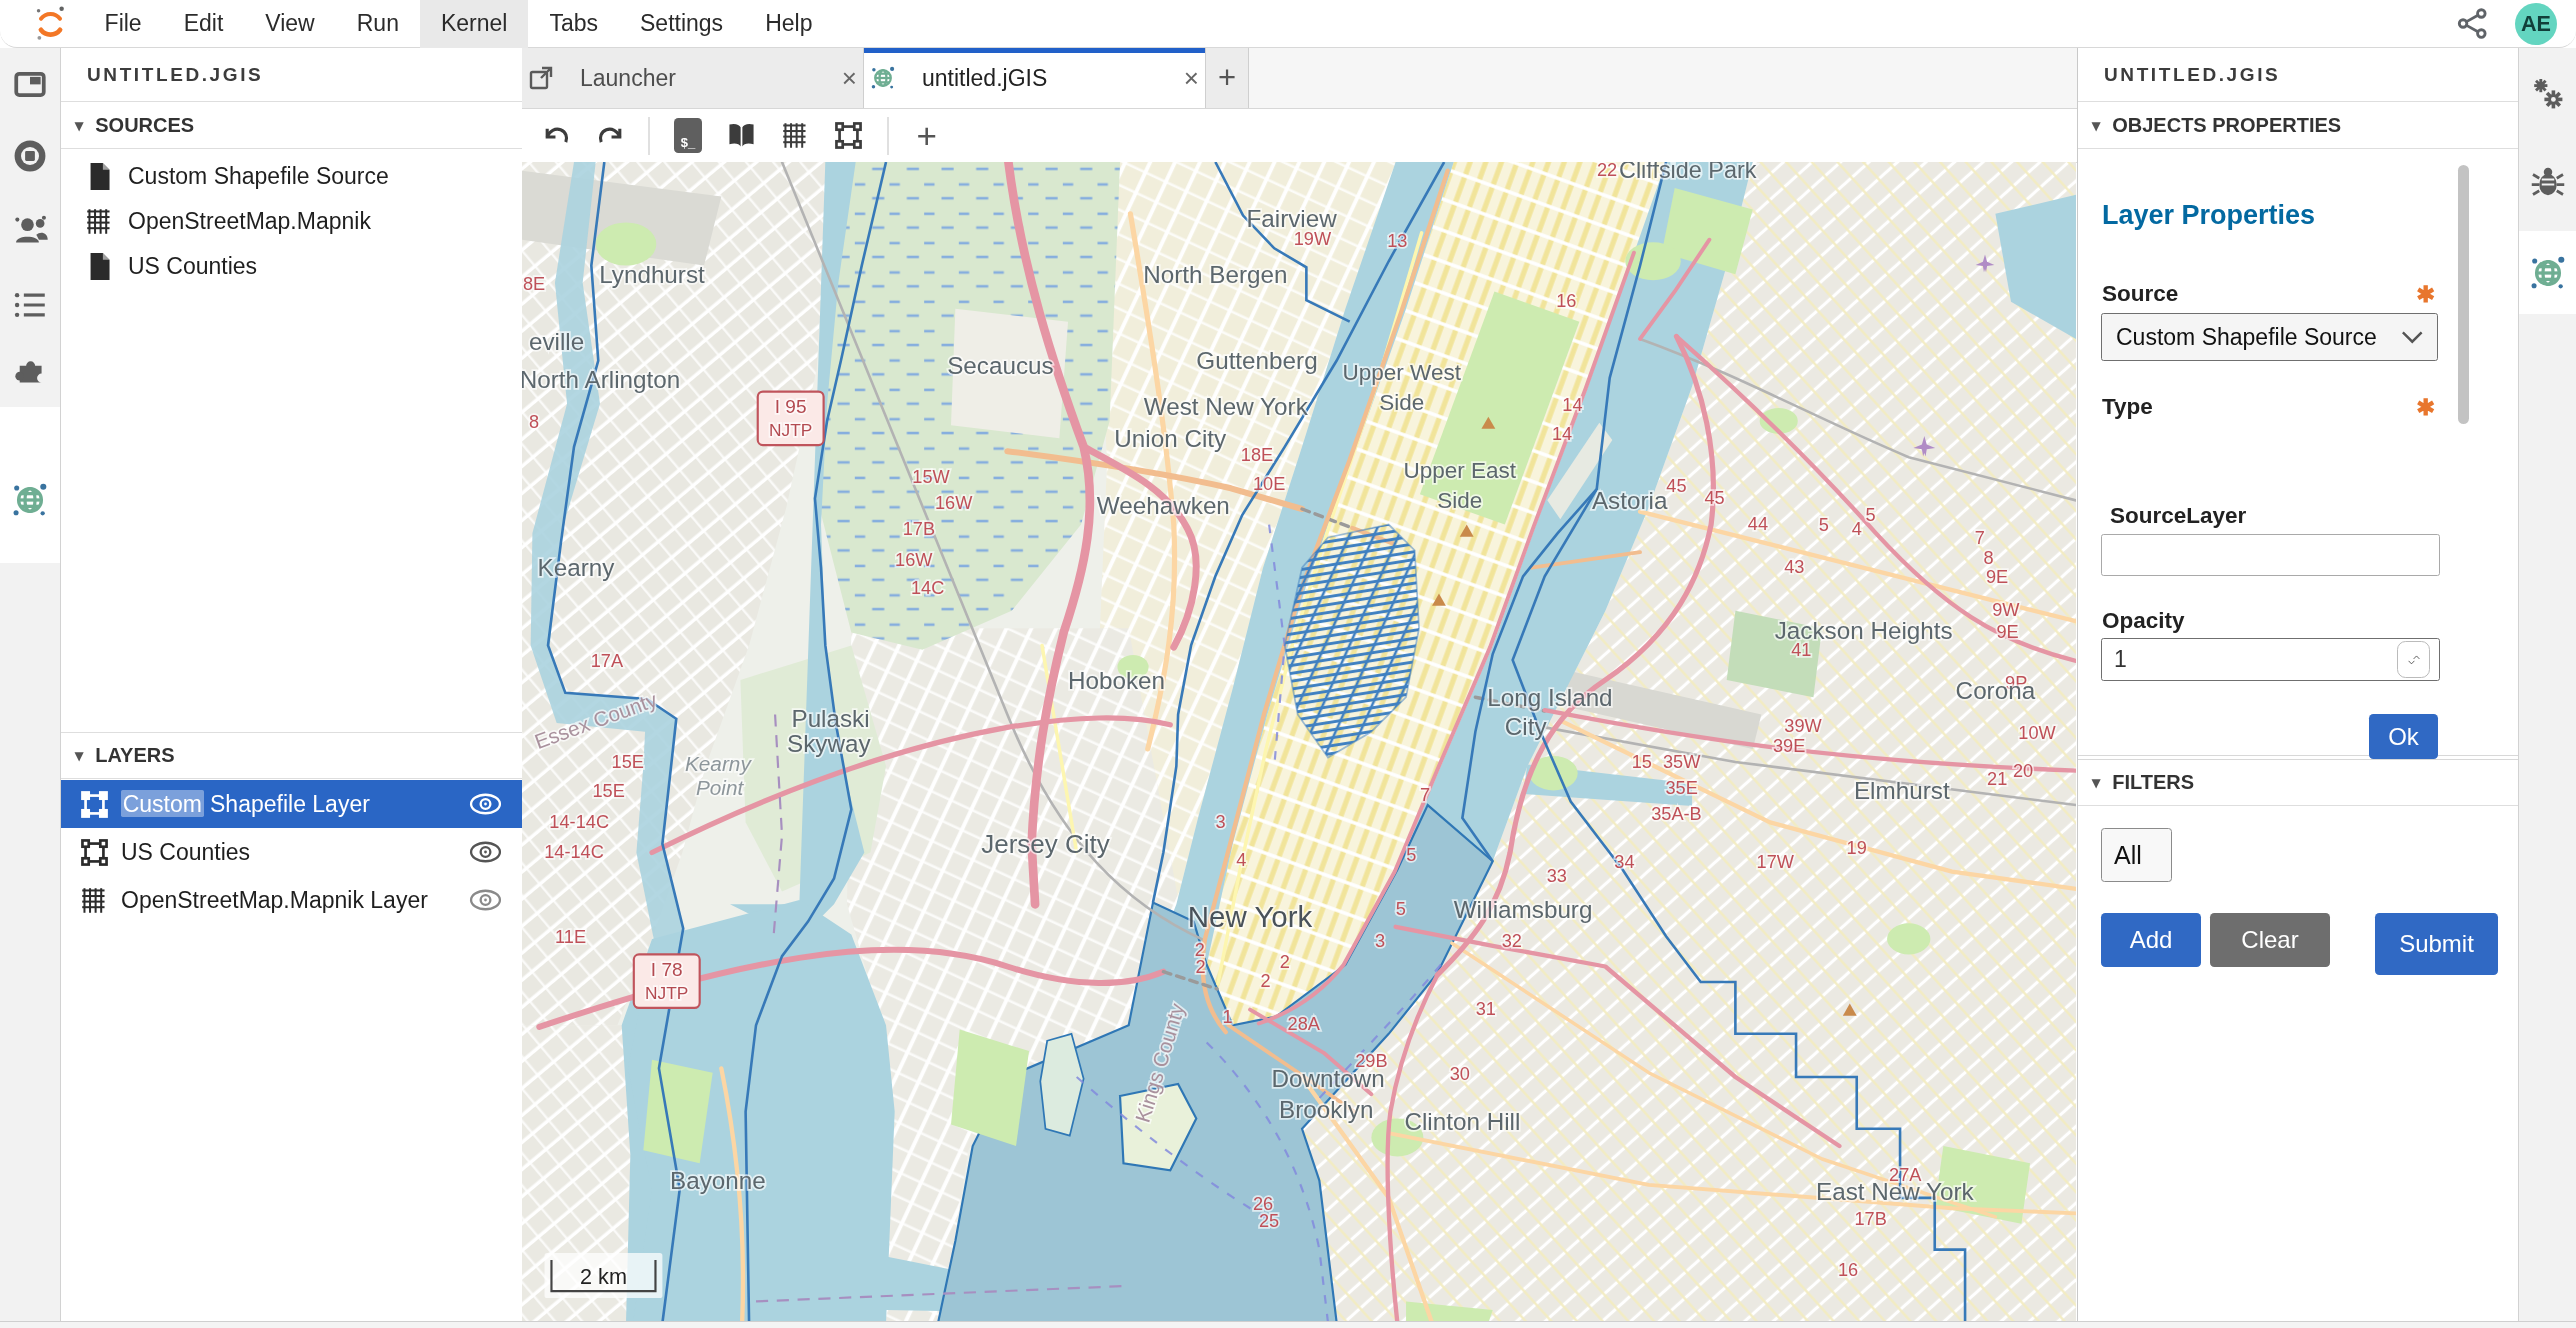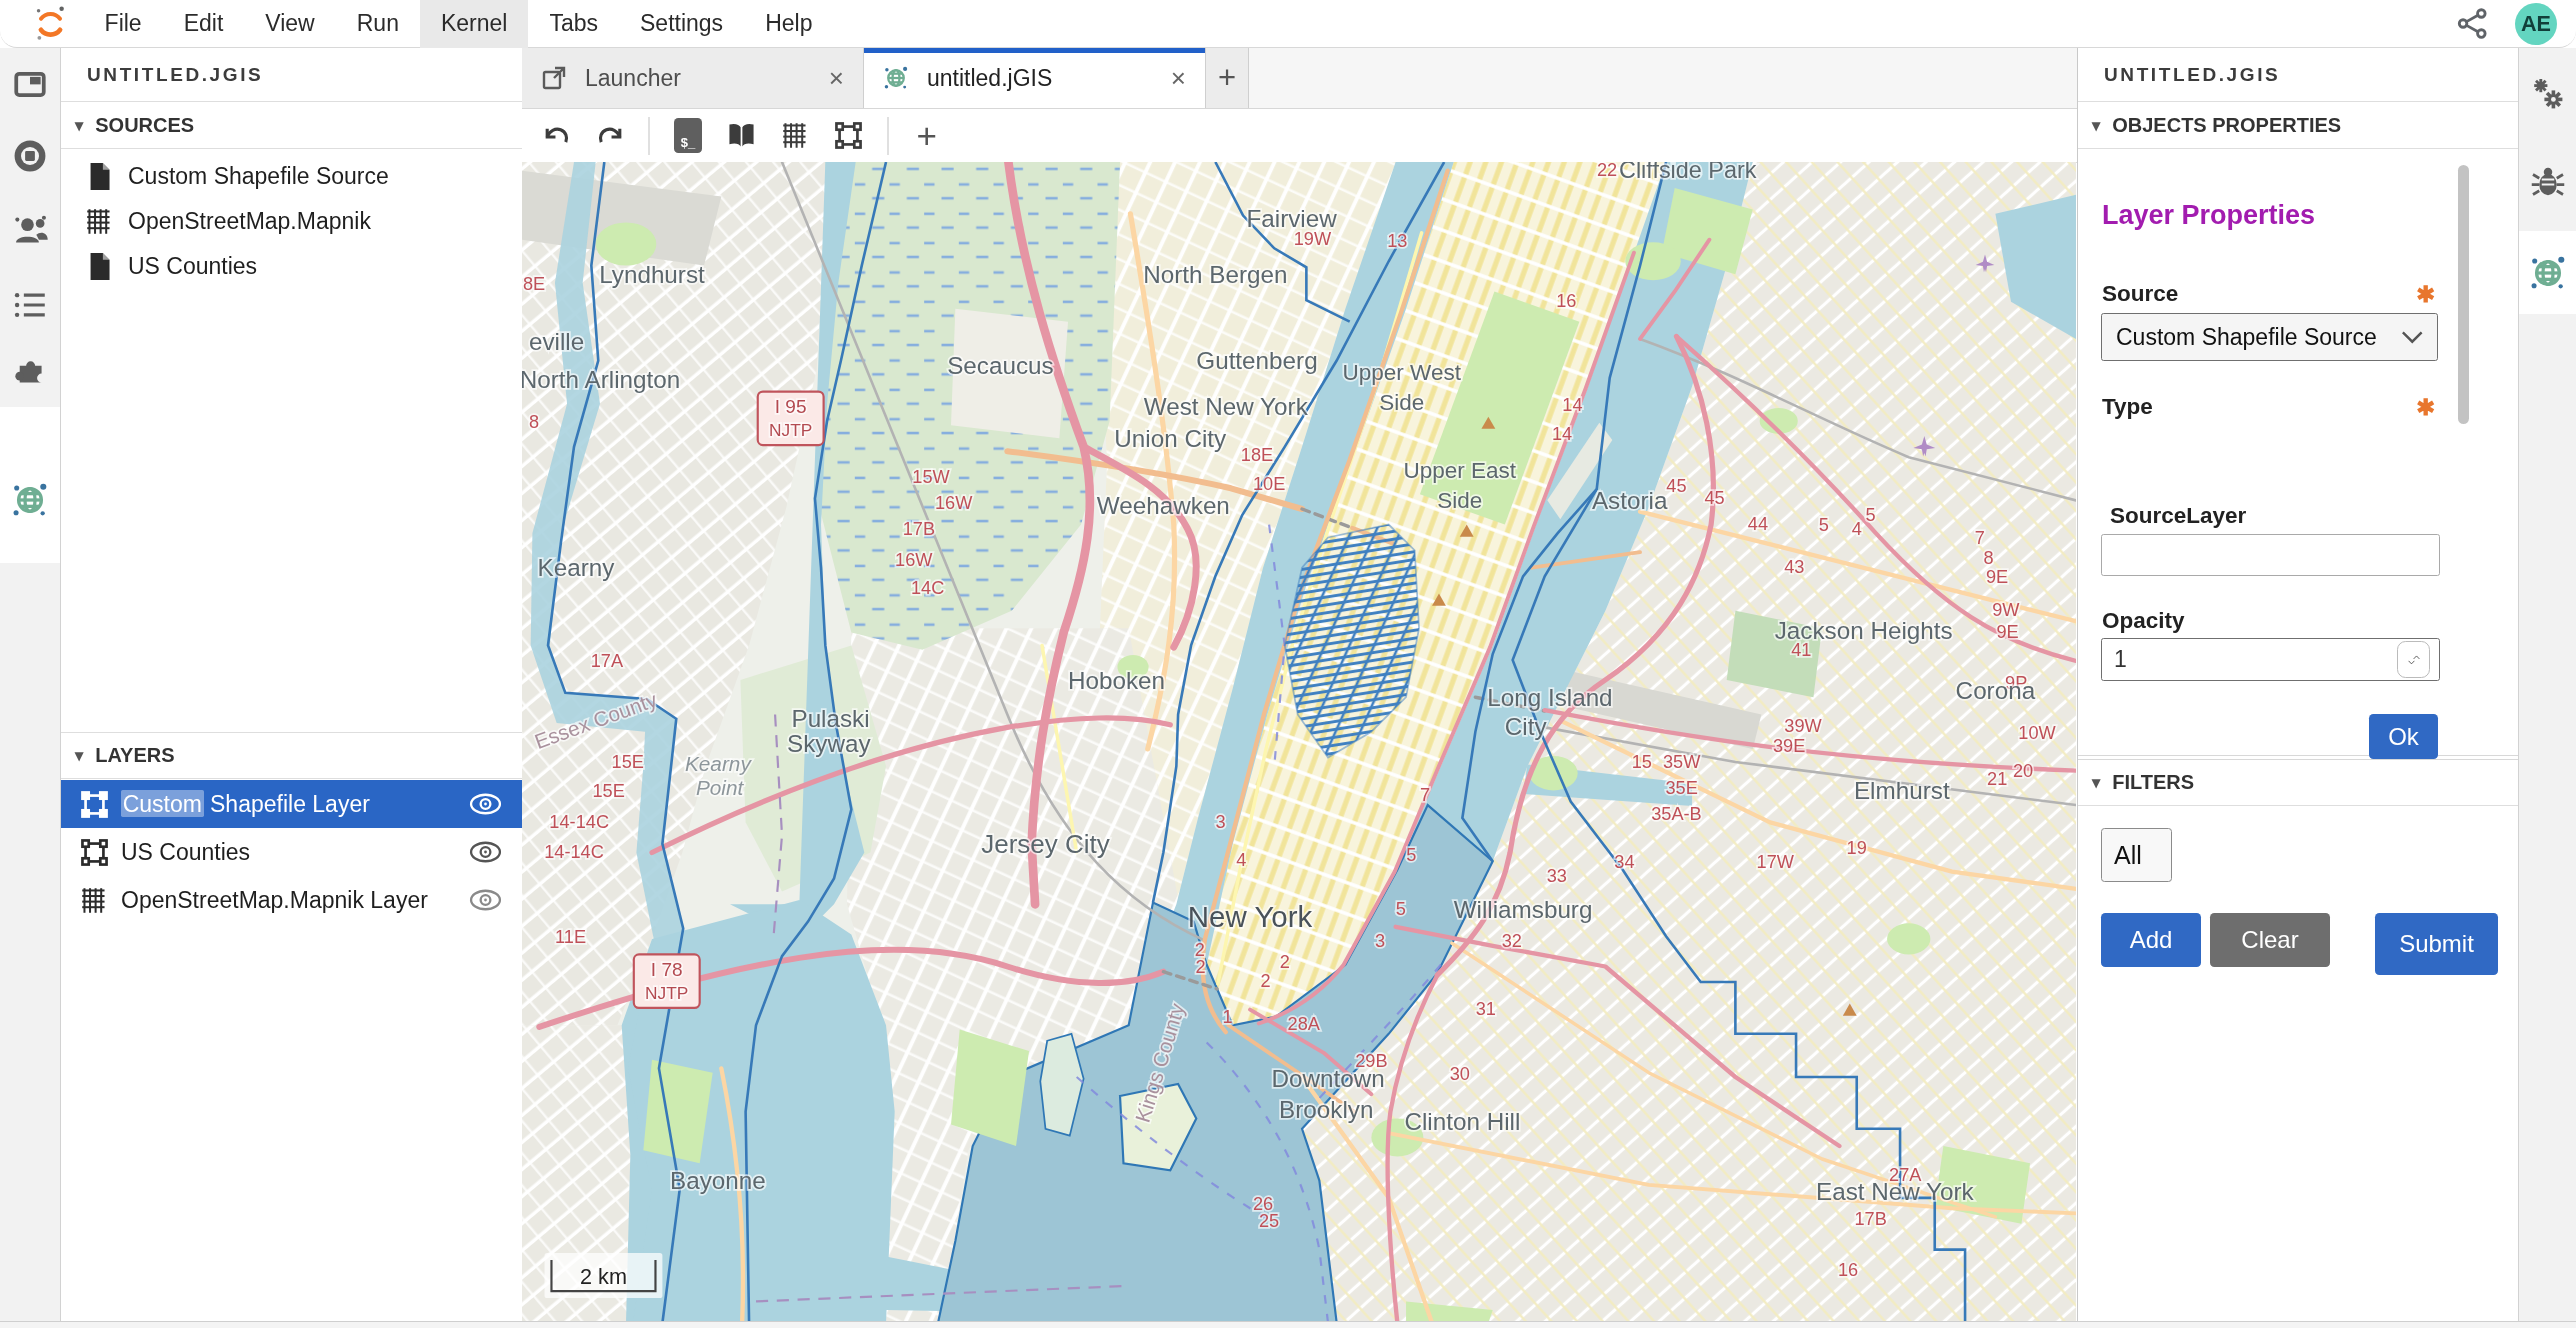--- a/index.html
+++ b/index.html
@@ -34,21 +34,21 @@
   .layer-row .ic{width:29px;height:29px;color:#2b2b2b;}
   .layer-row.selected{background:#2a66c5;color:#fff;}
   .layer-row.selected .ic{color:#fff;}
   .hl{background:rgba(255,255,255,.38);border-radius:1.7px;padding:0.9px 1.7px;}
   .eye{position:absolute;right:19px;top:50%;transform:translateY(-50%);width:35px;height:26px;color:#555;}
   .layer-row.selected .eye{color:#fff;}
   
   .main{left:522px;top:48px;width:1556px;height:1281px;background:#fff;box-sizing:border-box;border-right:1.7px solid #c9c9c9;}
   .tabbar{position:absolute;left:0;top:0;width:100%;height:61px;background:#f6f6f6;border-bottom:0.9px solid #d7d7d7;
           display:flex;align-items:stretch;box-sizing:border-box;}
-  .tab{display:flex;align-items:center;gap:18px;padding:0 19px;font-size:23px;color:#4d4d4d;background:#ececec;
+  .tab{display:flex;align-items:center;gap:26px;padding:0 6px;font-size:23px;color:#4d4d4d;background:#ececec;
        border-right:1.7px solid #cfcfcf;box-sizing:border-box;position:relative;min-width:342px;}
   .tab .close{margin-left:auto;font-size:26px;color:#666;}
   .tab.active{background:#fff;color:#222;}
   .tab.active::before{content:"";position:absolute;left:0;top:0;width:100%;height:5.2px;background:#2160c9;}
   .newtab{width:42px;display:flex;align-items:center;justify-content:center;font-size:31px;color:#555;background:#ececec;border-right:1.7px solid #cfcfcf;}
   .toolbar{position:absolute;left:0;top:61px;width:100%;height:54px;background:#fff;border-bottom:1.7px solid #dcdcdc;
            display:flex;align-items:center;gap:8.6px;padding-left:12px;box-sizing:border-box;}
   .tbtn{width:45px;height:45px;display:flex;align-items:center;justify-content:center;color:#3c3c3c;font-size:29px;}
   .tsep{width:1.7px;height:38px;background:#e0e0e0;margin:0 7px;}
   .console-badge{width:28px;height:35px;background:#5f5f5f;color:#fff;border-radius:4.3px;font-size:13px;font-weight:bold;
@@ -680,21 +680,21 @@
     </div>
   </div>
 
   <div class="abs rpanel">
     <div class="panel-title">UNTITLED.JGIS</div>
     <div class="section-head">
       <span class="caret">▾</span>
       <span>OBJECTS PROPERTIES</span>
     </div>
     <div class="rp-body" style="position:absolute;left:0;top:102px;right:0;height:605px;border-bottom:1.7px solid #d8d8d8;">
-      <div style="position:absolute;left:24px;top:50px;font-size:27px;font-weight:bold;color:#a21caf;">Layer Properties</div>
+      <div style="position:absolute;left:24px;top:50px;font-size:27px;font-weight:bold;color:#0369a1;">Layer Properties</div>
 
       <div style="position:absolute;left:24px;right:83px;top:131px;display:flex;justify-content:space-between;">
         <span class="field-label">Source</span>
         <span class="req">✱</span>
       </div>
       <div class="jselect" style="position:absolute;left:23px;width:337px;top:163px;">
         <span>Custom Shapefile Source</span>
         <svg width="22.5" height="14" style="color:#555" viewBox="0 0 26 16">
             <use href="#sym-chevron-down"></use>
           </svg>

